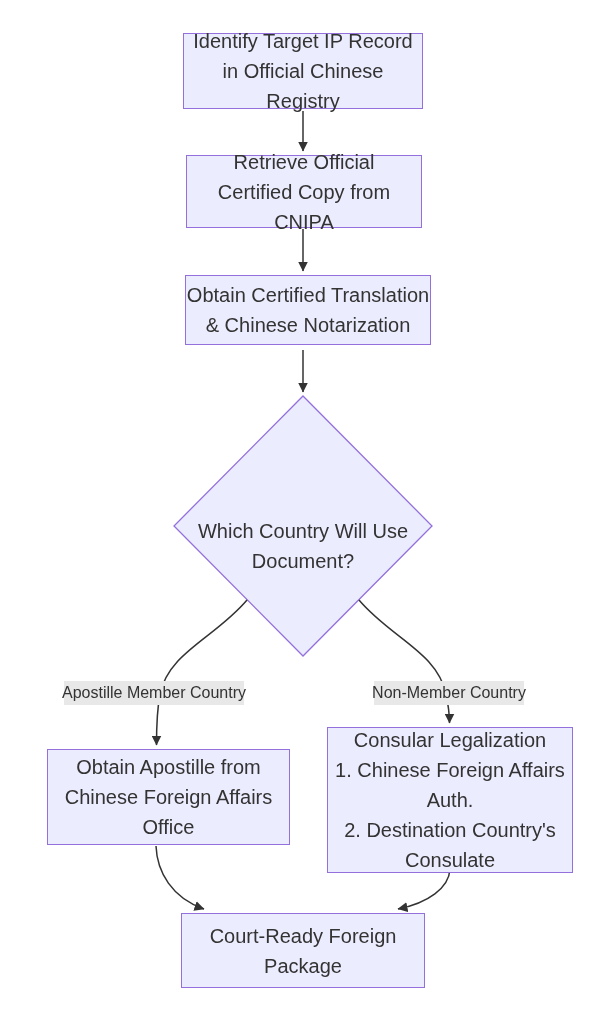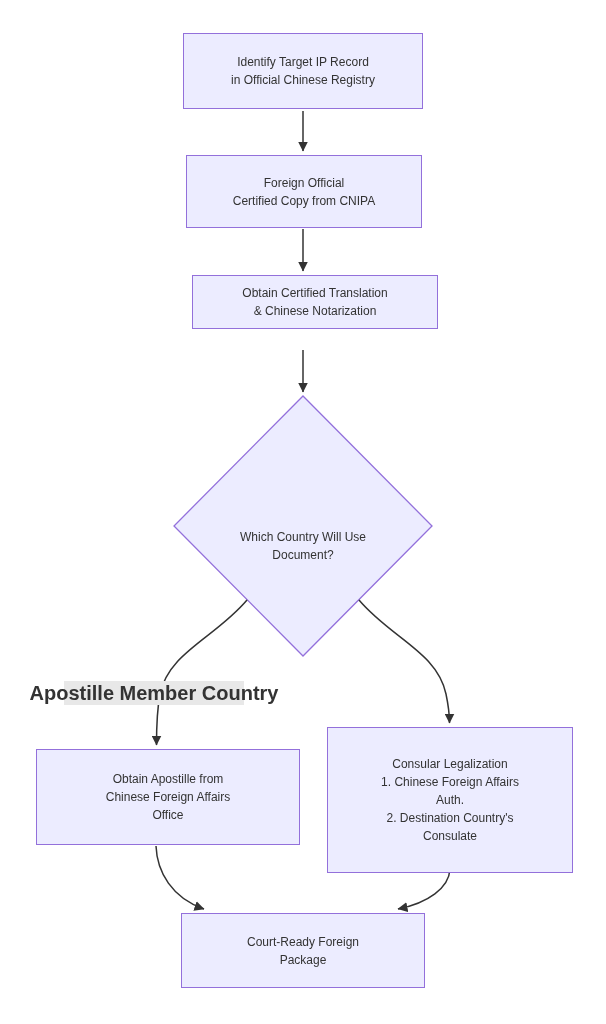--- a/index.html
+++ b/index.html
@@ -38,38 +38,37 @@
   .node {
     position: absolute;
     box-sizing: border-box;
     display: flex;
     align-items: center;
     justify-content: center;
     text-align: center;
     white-space: pre-line;
     background: var(--node-fill, #ECECFF);
     border: 1px solid var(--node-border, #9370DB);
-    font-size: 12px;
+    font-size: 20px;
     line-height: 1.5;
   }
   .node.decision-text {
     background: transparent;
     border: none;
   }
   .edge-label {
     position: absolute;
     box-sizing: border-box;
     display: flex;
     align-items: center;
     justify-content: center;
     background: var(--label-bg, #e8e8e8);
-    font-size: 20px;
+    font-size: 16px;
     line-height: 1.4;
     white-space: nowrap;
-    font-weight: bold;
   }
 </style>
 </head>
 <body>
 
 <div class="canvas">
 
   <svg class="edge-layer" viewBox="0 0 606 1024" xmlns="http://www.w3.org/2000/svg">
     <defs>
       <marker id="arrowhead" viewBox="0 0 10 10" refX="9.5" refY="5" markerWidth="10" markerHeight="10" markerUnits="userSpaceOnUse" orient="auto">
@@ -86,33 +85,34 @@
     <path class="edge" d="M 247 600 C 215 638 169 652 160 694 C 157 710 156.5 726 156.5 745" marker-end="url(#arrowhead)"></path>
     <path class="edge" d="M 359 600 C 391 638 437 652 446 694 C 448.5 706 449.5 714 449.5 723" marker-end="url(#arrowhead)"></path>
 
     <path class="edge" d="M 156 846 C 157 872 172 898 204 909" marker-end="url(#arrowhead)"></path>
     <path class="edge" d="M 450 869 C 449 888 428 903 398 909" marker-end="url(#arrowhead)"></path>
   </svg>
 
   <div class="node" style="left:183px; top:33px; width:240px; height:76px;">Identify Target IP Record
 in Official Chinese Registry</div>
 
-  <div class="node" style="left:186px; top:155px; width:236px; height:73px;">Foreign Official
+  <div class="node" style="left:186px; top:155px; width:236px; height:73px;">Retrieve Official
 Certified Copy from CNIPA</div>
 
-  <div class="node" style="left:192px; top:275px; width:246px; height:54px;">Obtain Certified Translation
+  <div class="node" style="left:185px; top:275px; width:246px; height:70px;">Obtain Certified Translation
 &amp; Chinese Notarization</div>
 
   <div class="node decision-text" style="left:188px; top:498px; width:230px; height:58px;margin-top:19px;">Which Country Will Use
 Document?</div>
 
   <div class="edge-label" style="left:64px; top:681px; width:180px; height:24px;">Apostille Member Country</div>
 
+  <div class="edge-label" style="left:374px; top:681px; width:150px; height:24px;">Non-Member Country</div>
 
-  <div class="node" style="left:36px; top:749px; width:264px; height:96px;">Obtain Apostille from
+  <div class="node" style="left:47px; top:749px; width:243px; height:96px;">Obtain Apostille from
 Chinese Foreign Affairs
 Office</div>
 
   <div class="node" style="left:327px; top:727px; width:246px; height:146px;">Consular Legalization
 1. Chinese Foreign Affairs
 Auth.
 2. Destination Country's
 Consulate</div>
 
   <div class="node" style="left:181px; top:913px; width:244px; height:75px;">Court-Ready Foreign

